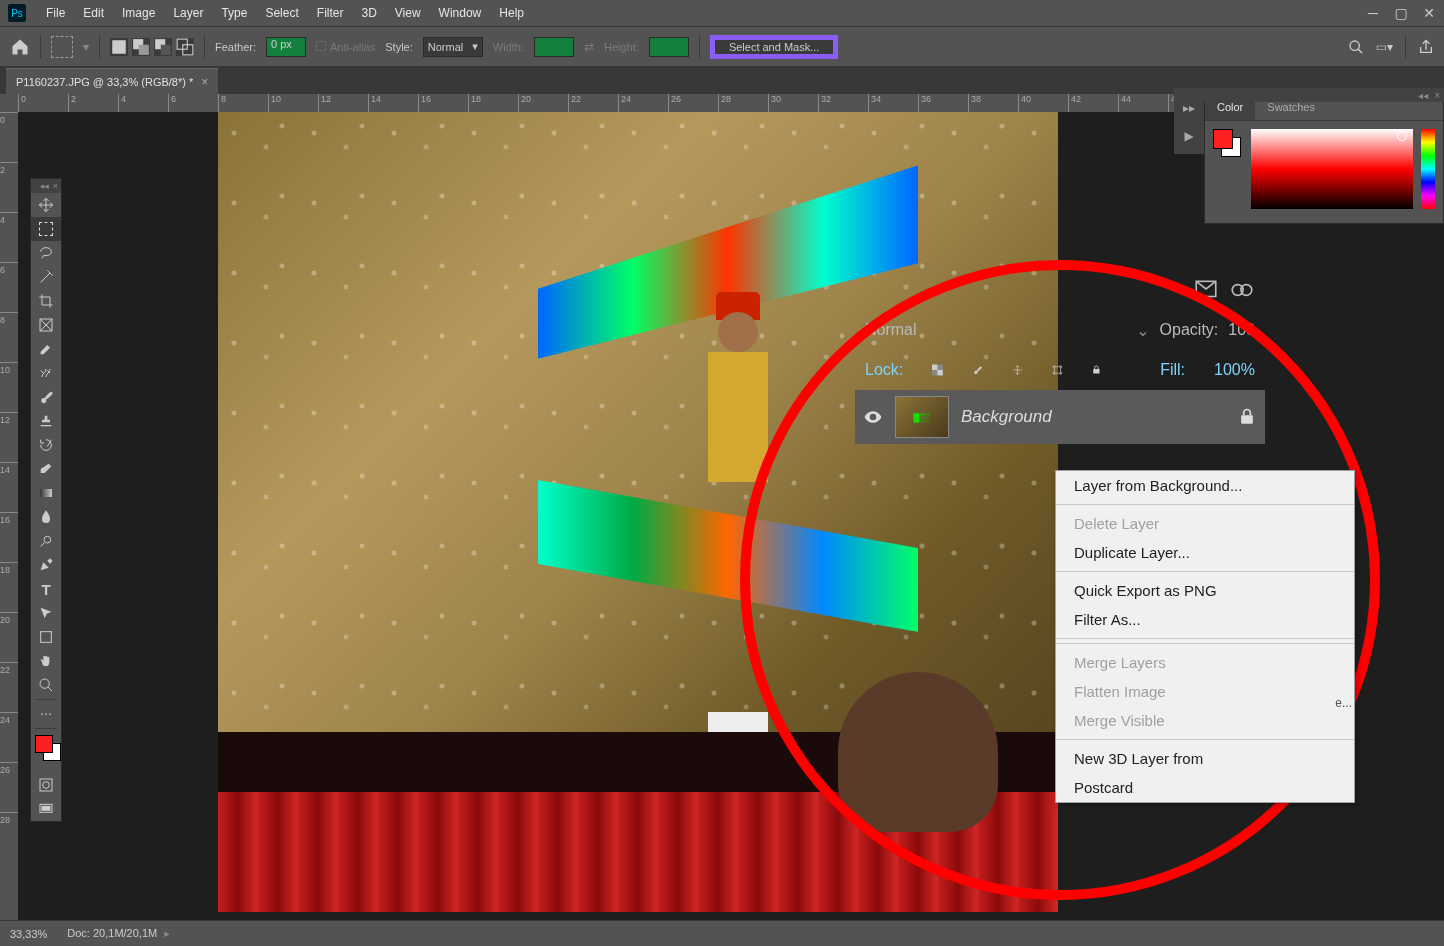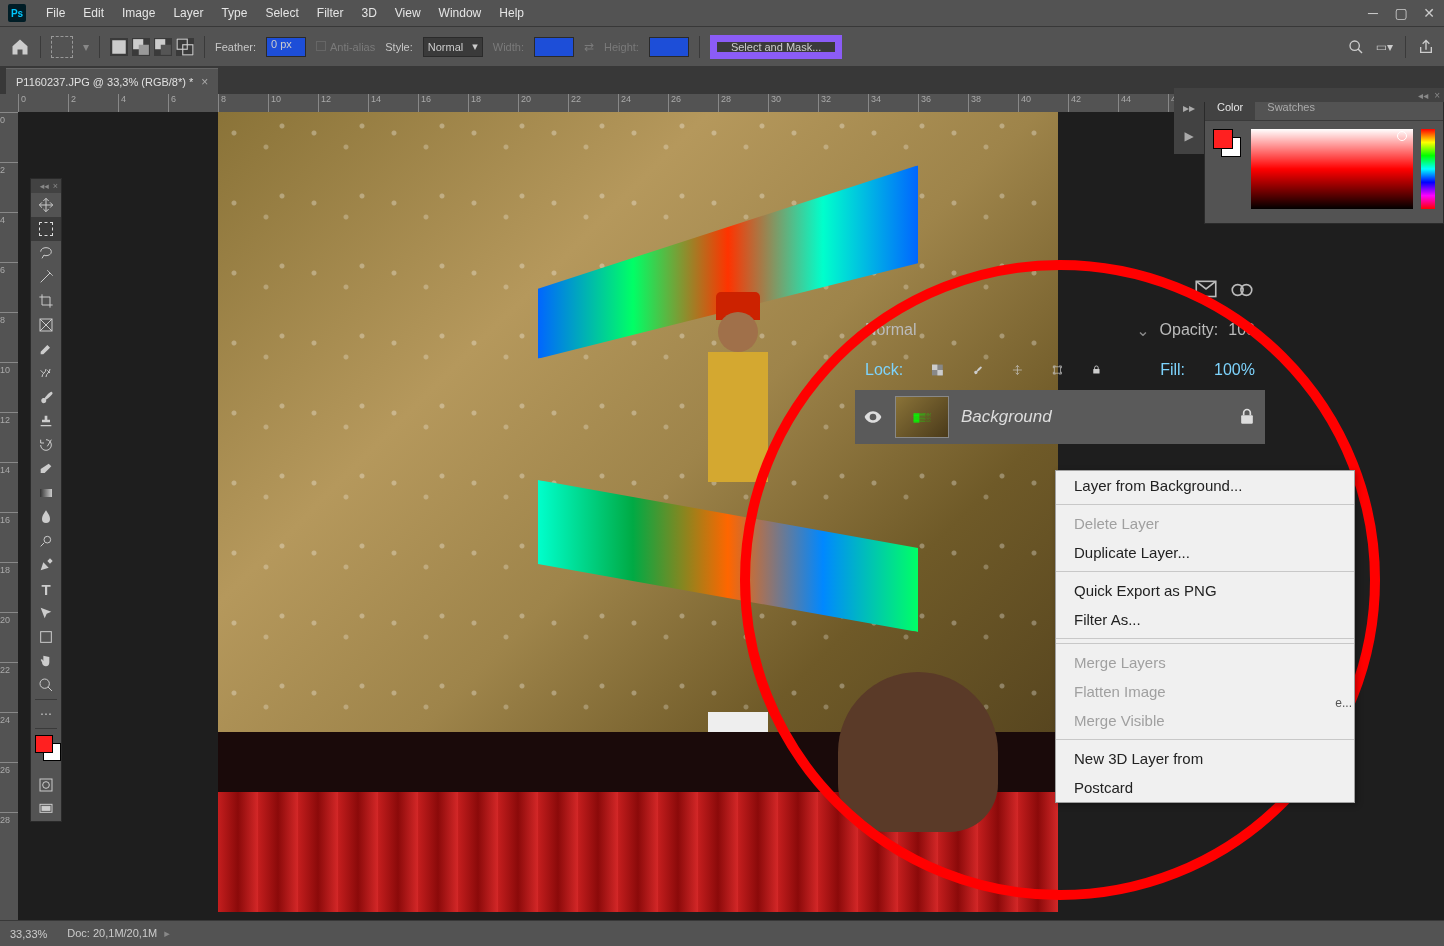--- a/index.html
+++ b/index.html
@@ -1,32 +1,32 @@
 <!DOCTYPE html>
 <html><head>
 <meta charset="utf-8">
 <style>
 *{margin:0;padding:0;box-sizing:border-box;font-family:"Segoe UI",Tahoma,sans-serif;user-select:none}
 body{width:1444px;height:946px;background:#323232;color:#ccc;overflow:hidden;position:relative;font-size:12px}
 .menubar{height:26px;background:#535353;display:flex;align-items:center;padding:0 8px;gap:2px}
-.ps-logo{width:18px;height:18px;background:#001d26;color:#00c8ff;display:flex;align-items:center;justify-content:center;font-size:10px;font-weight:bold;border-radius:2px;margin-right:10px}
+.ps-logo{width:18px;height:18px;background:#001d26;color:#00c8ff;display:flex;align-items:center;justify-content:center;font-size:10px;font-weight:normal;border-radius:2px;margin-right:10px}
 .menu-item{padding:4px 8px;color:#e5e5e5;font-size:12px;cursor:pointer}
 .win-ctrls{margin-left:auto;display:flex;gap:14px;align-items:center}
 .win-btn{width:14px;height:14px;display:flex;align-items:center;justify-content:center;color:#ccc;font-size:14px;cursor:pointer}
 .optionbar{height:40px;background:#535353;border-top:1px solid #383838;display:flex;align-items:center;padding:0 10px;gap:10px}
 .home-icon{width:20px;height:20px;display:flex;align-items:center;justify-content:center}
 .opt-sep{width:1px;height:22px;background:#3a3a3a}
 .tool-preset{width:22px;height:22px;border:1px dashed #999;display:flex;align-items:center;justify-content:center}
 .opt-group{display:flex;gap:4px;align-items:center}
 .opt-sq{width:18px;height:18px;background:#3a3a3a;display:flex;align-items:center;justify-content:center;cursor:pointer}
 .opt-label{color:#c8c8c8;font-size:11px}
-.opt-input{width:40px;height:20px;background:#1d4ed8;border:1px solid #2a2a2a;color:#ccc;font-size:11px;padding:0 4px}
+.opt-input{width:40px;height:20px;background:#15803d;border:1px solid #2a2a2a;color:#ccc;font-size:11px;padding:0 4px}
 .opt-select{width:60px;height:20px;background:#3a3a3a;border:1px solid #2a2a2a;color:#ccc;font-size:11px;padding:0 4px;display:flex;align-items:center;justify-content:space-between}
 .opt-disabled{color:#7a7a7a}
-.opt-btn{height:24px;padding:0 14px;background:#3a3a3a;border:7px solid #8b5cf6;color:#ccc;font-size:11px;display:flex;align-items:center;cursor:pointer}
+.opt-btn{height:24px;padding:0 14px;background:#3a3a3a;border:5px solid #8b5cf6;color:#ccc;font-size:11px;display:flex;align-items:center;cursor:pointer}
 .right-tools{margin-left:auto;display:flex;gap:12px;align-items:center}
 .tabbar{height:28px;background:#383838;display:flex;align-items:flex-end;padding-left:6px}
 .doc-tab{height:26px;background:#535353;padding:2px 10px;display:flex;align-items:center;gap:8px;font-size:11px;color:#e0e0e0;border-top:1px solid #666}
 .doc-tab .x{color:#aaa;font-size:12px;cursor:pointer}
 .workspace{position:absolute;top:94px;left:0;right:0;bottom:26px;background:#282828}
 .ruler-h{position:absolute;top:0;left:18px;right:0;height:18px;background:#535353;overflow:hidden;display:flex}
 .ruler-h .tick{width:50px;border-left:1px solid #888;font-size:9px;color:#aaa;padding-left:2px;display:flex;align-items:flex-start;flex-shrink:0}
 .ruler-v{position:absolute;top:18px;left:0;bottom:0;width:18px;background:#535353;display:flex;flex-direction:column}
 .ruler-v .tick{height:50px;border-top:1px solid #888;font-size:9px;color:#aaa;padding-top:2px;flex-shrink:0}
 .ruler-corner{position:absolute;top:0;left:0;width:18px;height:18px;background:#535353}

